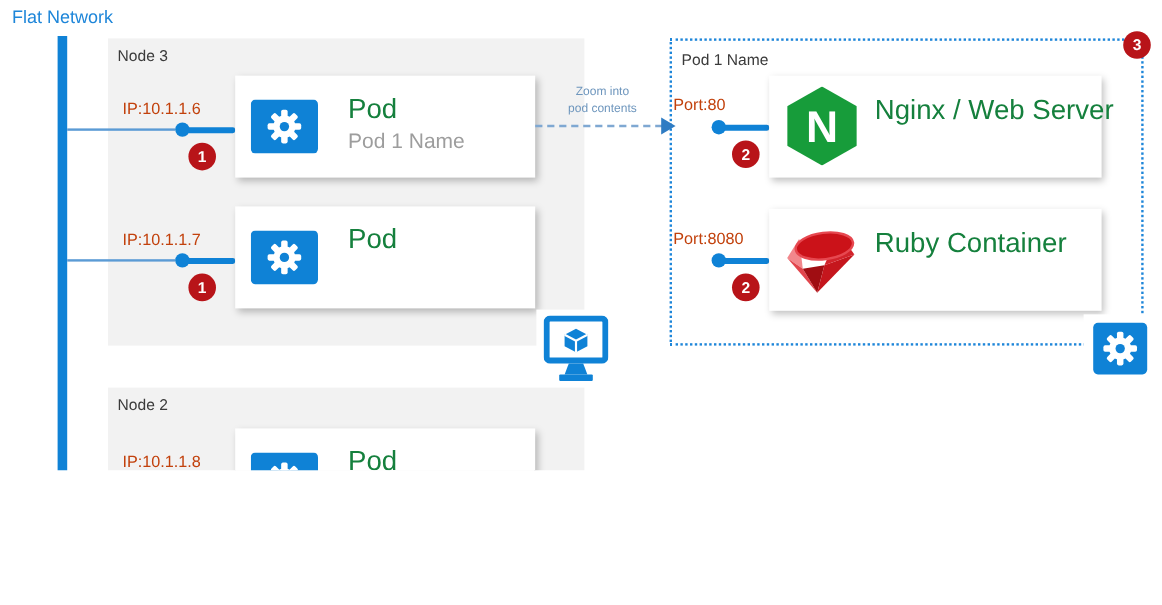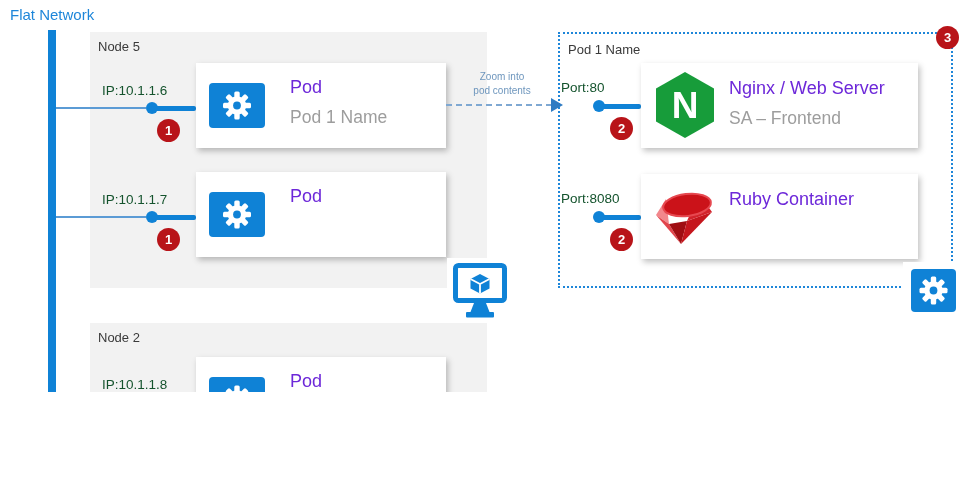--- a/index.html
+++ b/index.html
@@ -18,34 +18,34 @@
   .node-label{position:absolute;left:8px;top:7px;font-size:13px;color:#3a3a3a;}
 
   
   .detail-box{left:558px;top:32px;width:395px;height:256px;background:#fff;
               border:2px dotted #1e86d9;box-sizing:border-box;}
   .detail-label{position:absolute;left:8px;top:8px;font-size:13px;color:#3a3a3a;}
 
   
   .row{position:absolute;left:0;top:0;width:0;height:0;}
   .ip-label{position:absolute;left:102px;top:calc(var(--y) - 25px);
-            font-size:13.5px;color:#14532d;white-space:nowrap;}
+            font-size:13.5px;color:#c2410c;white-space:nowrap;}
   .thin-line{position:absolute;left:56px;width:90px;top:calc(var(--y) - 1px);
              height:2px;background:#5b9bd5;}
   .dot{position:absolute;left:146px;top:calc(var(--y) - 6px);width:12px;height:12px;
        border-radius:50%;background:#0f82d6;}
   .thick-line{position:absolute;left:151px;top:calc(var(--y) - 2px);width:45px;height:5px;
               background:#0f82d6;border-radius:2px;}
   .badge{position:absolute;width:23px;height:23px;border-radius:50%;background:#b81419;
          color:#fff;font-size:13px;font-weight:bold;display:flex;align-items:center;
          justify-content:center;left:157px;top:calc(var(--y) + 11px);}
   .card{position:absolute;background:#fff;box-shadow:2px 3px 6px rgba(0,0,0,.25);
         left:196px;top:calc(var(--y) - 45px);width:250px;height:85px;}
-  .card-title{position:absolute;left:94px;top:14px;font-size:18px;font-weight:500;
-              color:#6d28d9;white-space:nowrap;}
+  .card-title{position:absolute;left:94px;top:14px;font-size:23px;font-weight:500;
+              color:#15803d;white-space:nowrap;}
   .card-sub{position:absolute;left:94px;top:44px;font-size:17.5px;color:#9d9d9d;
             white-space:nowrap;}
   .pod-icon{position:absolute;left:13px;top:20px;}
 
   
   .det .ip-label{left:561px;top:calc(var(--y) - 26px);}
   .det .dot{left:593px;}
   .det .thick-line{left:598px;width:43px;}
   .det .badge{left:610px;}
   .det .card{left:641px;width:277px;top:calc(var(--y) - 43px);}
@@ -106,21 +106,21 @@
     </g>
   </defs>
 </svg>
 
 <div class="stage">
 
   <div class="abs flat-label">Flat Network</div>
   <div class="abs net-bar"></div>
 
   <div class="abs node-box node1">
-    <div class="node-label">Node 5</div>
+    <div class="node-label">Node 3</div>
   </div>
 
   <div class="abs node-box node2">
     <div class="node-label">Node 2</div>
   </div>
 
   <div class="abs detail-box">
     <div class="detail-label">Pod 1 Name</div>
   </div>
   <div class="badge badge-3">3</div>
@@ -188,21 +188,20 @@
     <div class="thick-line"></div>
     <div class="badge">2</div>
     <div class="card">
       <div class="logo">
         <svg width="58" height="66" viewBox="0 0 58 66">
           <polygon points="29,0 58,16.5 58,49.5 29,66 0,49.5 0,16.5" fill="#179c3a"></polygon>
           <text x="29" y="46" text-anchor="middle" font-family="Liberation Sans,sans-serif" font-size="37" font-weight="bold" fill="#fff">N</text>
         </svg>
       </div>
       <div class="card-title">Nginx / Web Server</div>
-      <div class="card-sub">SA – Frontend</div>
     </div>
   </div>
 
   <div class="row det cr2">
     <div class="ip-label">Port:8080</div>
     <div class="dot"></div>
     <div class="thick-line"></div>
     <div class="badge">2</div>
     <div class="card">
       <div class="logo logo-ruby">

